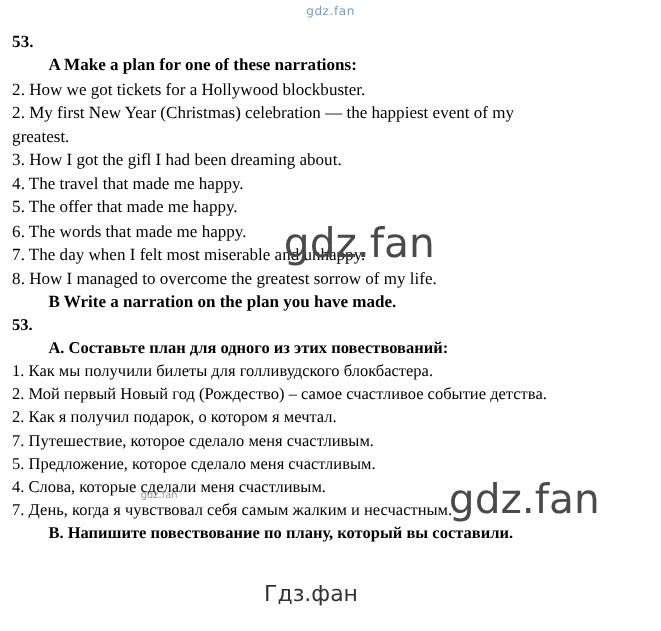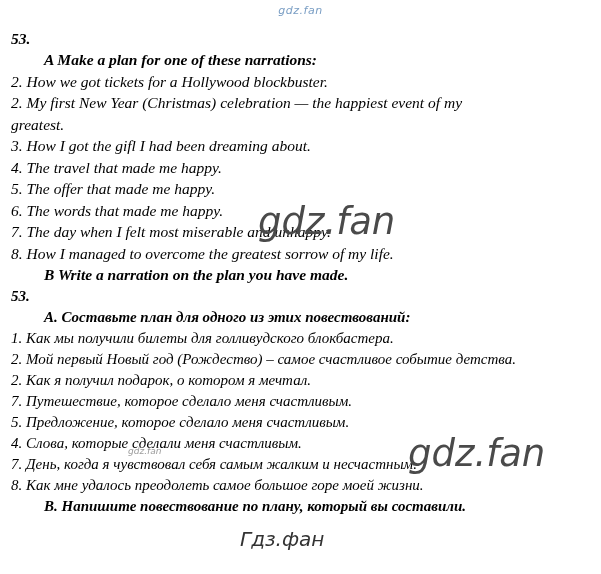--- a/index.html
+++ b/index.html
@@ -12,21 +12,20 @@
     background: #ffffff;
     font-family: "Liberation Serif", serif;
     color: #000000;
     position: relative;
     overflow: hidden;
   }
   .page {
     position: relative;
     width: 601px;
     height: 574px;
-    font-style: italic;
   }
   .watermark-top {
     position: absolute;
     top: 4px;
     left: 0;
     width: 601px;
     text-align: center;
     font-family: "DejaVu Sans", sans-serif;
     font-size: 11px;
     color: #7a9ec4;
@@ -124,21 +123,20 @@
     <div class="ru">
       <div class="line num">53.</div>
       <div class="line bold">А. Составьте план для одного из этих повествований:</div>
       <div class="line">1. Как мы получили билеты для голливудского блокбастера.</div>
       <div class="line">2. Мой первый Новый год (Рождество) – самое счастливое событие детства.</div>
       <div class="line">2. Как я получил подарок, о котором я мечтал.</div>
       <div class="line">7. Путешествие, которое сделало меня счастливым.</div>
       <div class="line">5. Предложение, которое сделало меня счастливым.</div>
       <div class="line">4. Слова, которые сделали меня счастливым.</div>
       <div class="line">7. День, когда я чувствовал себя самым жалким и несчастным.</div>
-      <div class="line">8. Как мне удалось преодолеть самое большое горе моей жизни.</div>
       <div class="line bold">В. Напишите повествование по плану, который вы составили.</div>
     </div>
 
   </div>
 
   <div class="wm-big one">gdz.fan</div>
   <div class="wm-big two">gdz.fan</div>
   <div class="wm-small">gdz.fan</div>
   <div class="wm-bottom">Гдз.фан</div>
 

